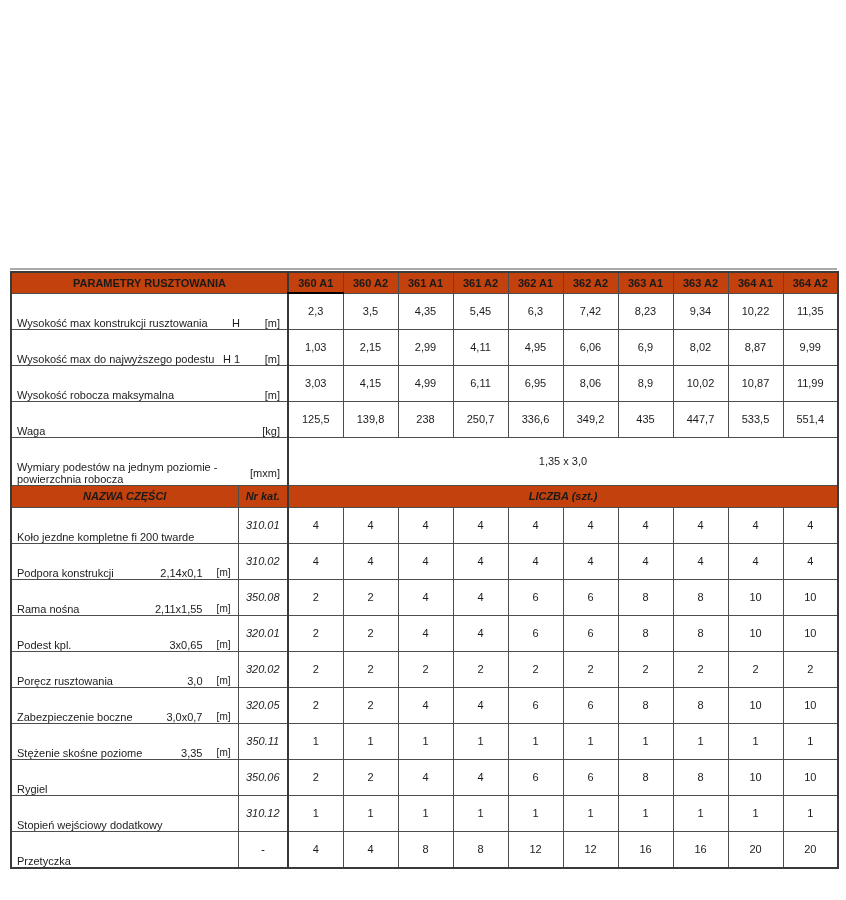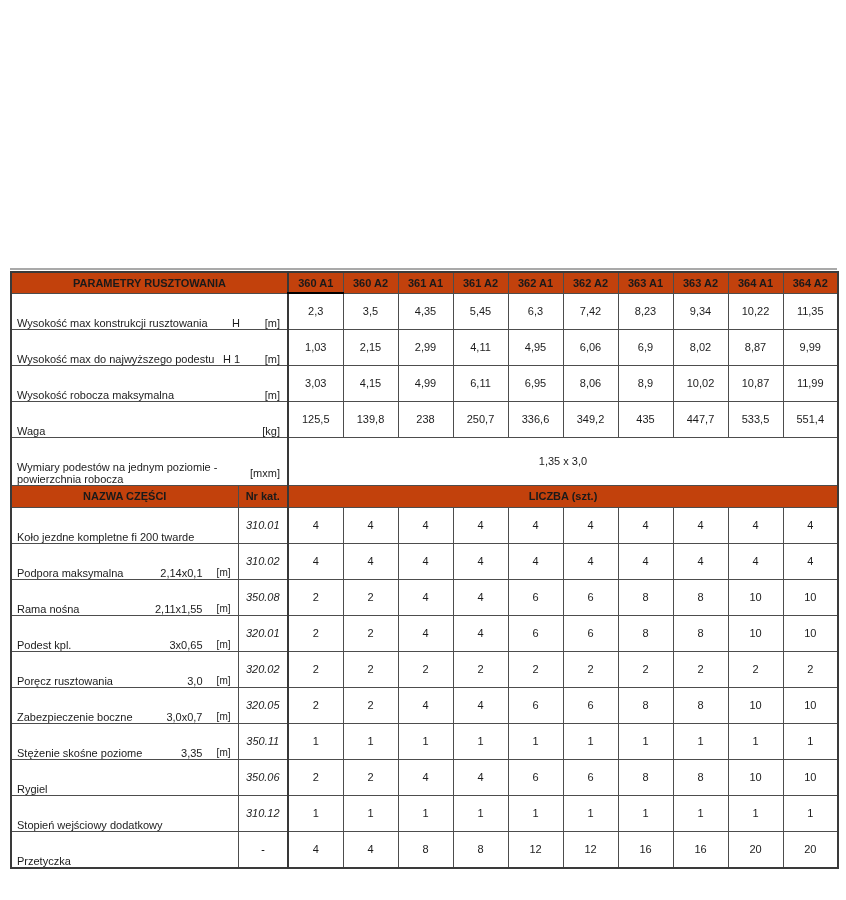--- a/index.html
+++ b/index.html
@@ -41,21 +41,21 @@
   }
   table.scaffold th {
     background: #c2410c;
     font-weight: bold;
     text-align: center;
     color: #1a1a1a;
   }
   tr.hdr-row td, tr.hdr-row th { height: 19px; }
   tr.data-row td { height: 17px; }
   tr.merged-row td { height: 25px; }
-  tr.parts-hdr-row th { height: 21px; }
+  tr.parts-hdr-row th { height: 21px; font-style: italic; }
   .dstart { border-left: 2px solid #383838 !important; margin-top: 34px; }
   .sel-bottom { border-bottom: 2px solid #000 !important; }
   .val { text-align: center; white-space: nowrap; }
   .nr  { text-align: center; white-space: nowrap; font-style: italic; }
   .label-cell { text-align: left; }
   .lc {
     display: flex;
     justify-content: space-between;
     align-items: center;
     padding: 0 7px 0 5px;
@@ -224,21 +224,21 @@
         <td class="val">4</td>
         <td class="val">4</td>
         <td class="val">4</td>
         <td class="val">4</td>
         <td class="val">4</td>
         <td class="val">4</td>
       </tr>
       <tr class="data-row">
         <td class="label-cell">
           <div class="lc">
-            <span class="lbl">Podpora maksymalna</span>
+            <span class="lbl">Podpora konstrukcji</span>
             <span class="ru">
               <span class="dim">2,14x0,1</span>
               <span class="unit2">[m]</span>
             </span>
           </div>
         </td>
         <td class="nr">310.02</td>
         <td class="val dstart">4</td>
         <td class="val">4</td>
         <td class="val">4</td>

